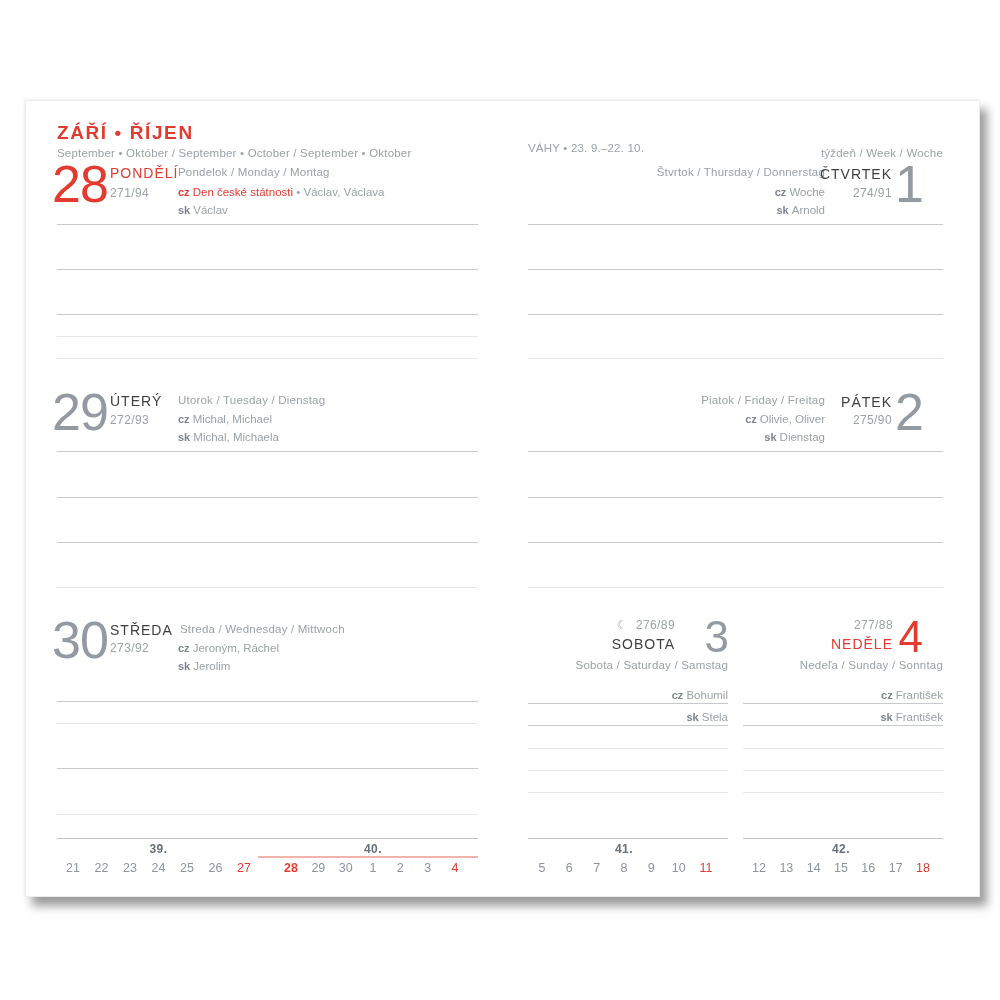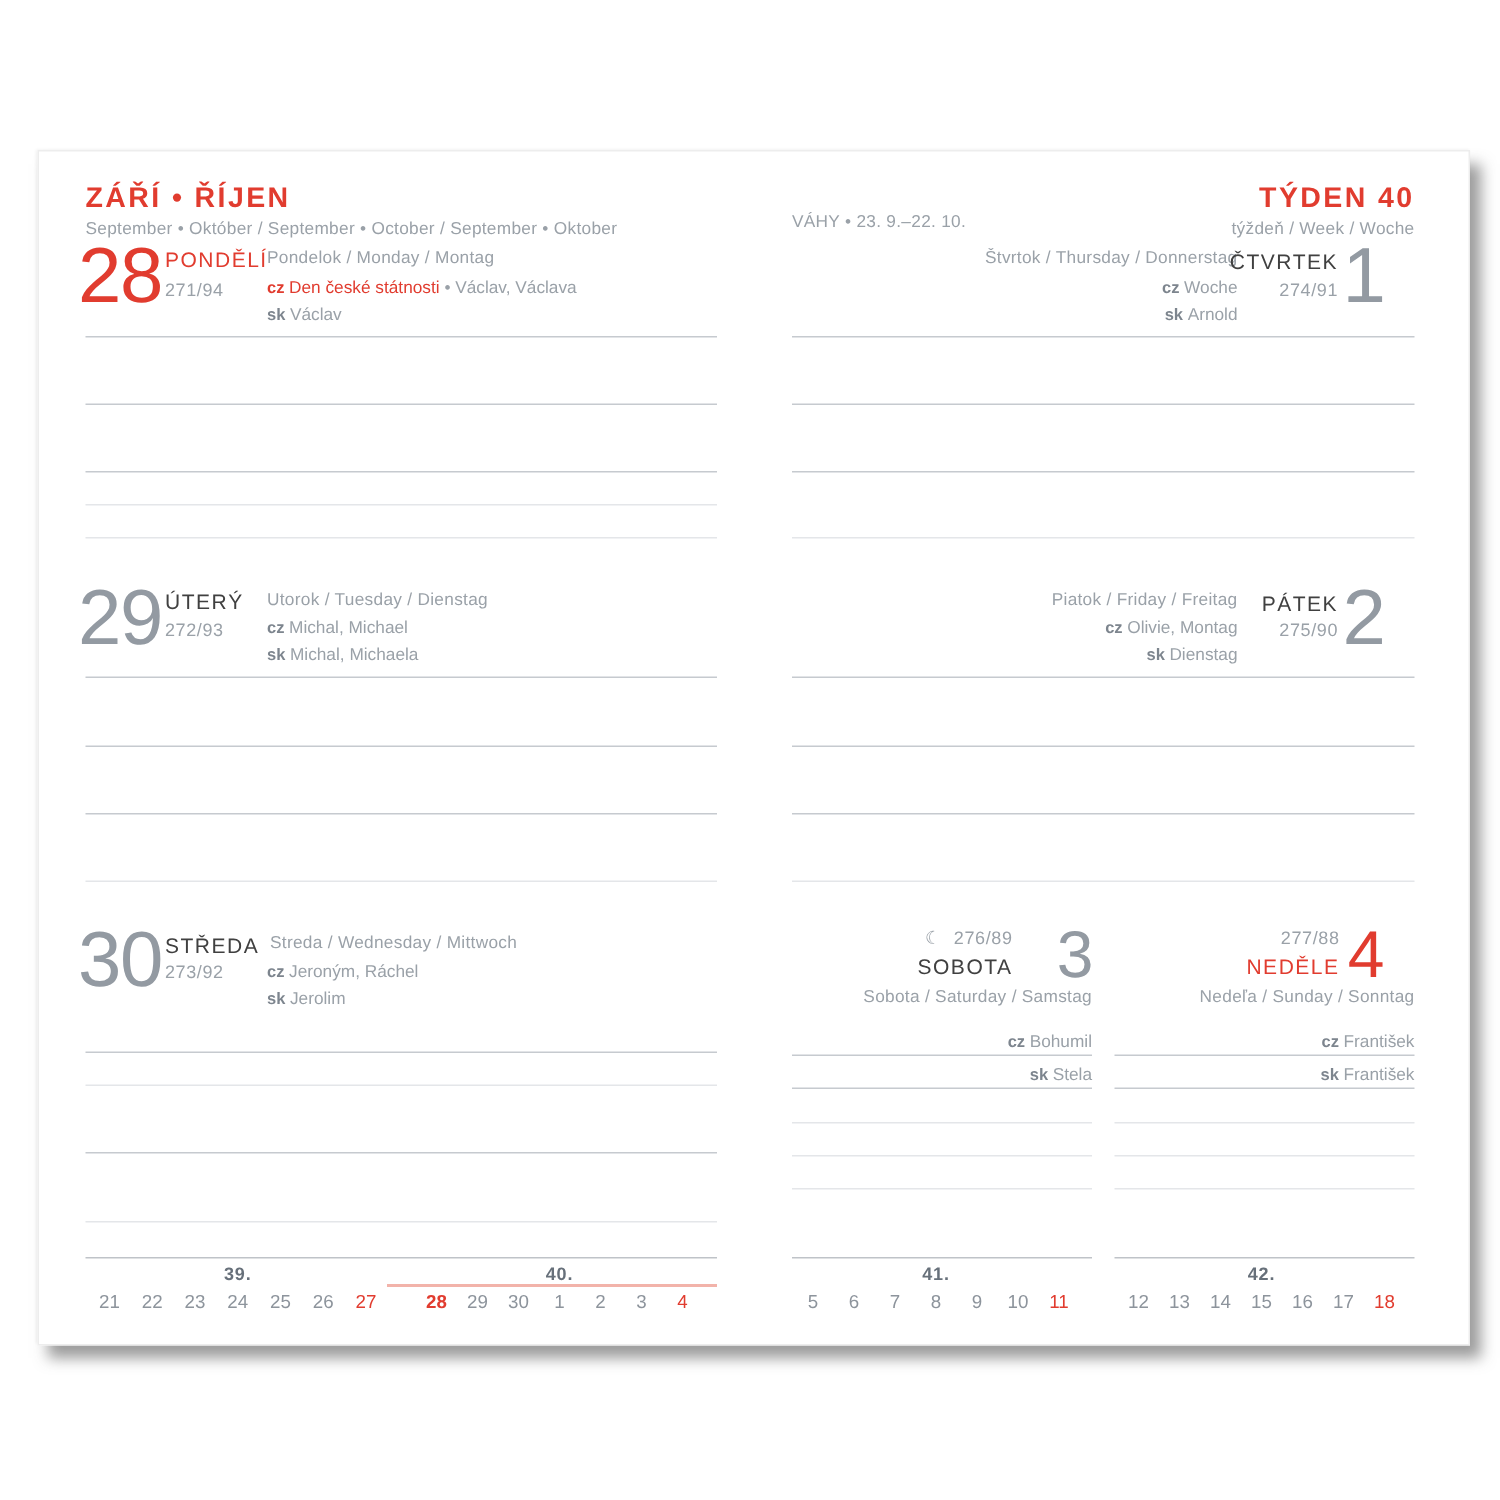--- a/index.html
+++ b/index.html
@@ -31,21 +31,20 @@
 </style>
 </head>
 <body>
 
 <div id="stage">
   <div class="abs card"></div>
 
   <div class="abs title" style="left:57px;top:122px;">ZÁŘÍ • ŘÍJEN</div>
   <div class="abs sub" style="left:57px;top:147px;">September • Október / September • October / September • Oktober</div>
 
-  <div class="abs title ra" style="left:643px;top:122px;width:300px;">TÝDEN 40</div>
   <div class="abs sub ra" style="left:743px;top:147px;width:200px;">týždeň / Week / Woche</div>
   <div class="abs sub" style="left:528px;top:142px;">VÁHY • 23. 9.–22. 10.</div>
 
   <div class="abs big red" style="left:52px;top:158px;">28</div>
   <div class="abs caps red" style="left:110px;top:165px;text-align:right;">PONDĚLÍ</div>
   <div class="abs ord" style="left:110px;top:186px;">271/94</div>
   <div class="abs sub" style="left:178px;top:166px;">Pondelok / Monday / Montag</div>
   <div class="abs names" style="left:178px;top:186px;">
     <span class="lbl red">cz </span>
     <span class="red">Den české státnosti</span>
@@ -108,21 +107,21 @@
   <div class="abs ord ra" style="left:800px;top:186px;width:92px;">274/91</div>
   <div class="abs big ra" style="left:843px;top:158px;width:80px;">1</div>
   <div class="rline" style="left:528px;top:224px;width:415px;"></div>
   <div class="rline" style="left:528px;top:269px;width:415px;"></div>
   <div class="rline" style="left:528px;top:314px;width:415px;"></div>
   <div class="rline lt" style="left:528px;top:358px;width:415px;"></div>
 
   <div class="abs sub ra" style="left:528px;top:394px;width:297px;">Piatok / Friday / Freitag</div>
   <div class="abs names ra" style="left:528px;top:413px;width:297px;">
     <span class="lbl">cz </span>
-    <span>Olivie, Montag</span>
+    <span>Olivie, Oliver</span>
   </div>
   <div class="abs names ra" style="left:528px;top:431px;width:297px;">
     <span class="lbl">sk </span>
     <span>Dienstag</span>
   </div>
   <div class="abs caps ra" style="left:800px;top:394px;width:92px;">PÁTEK</div>
   <div class="abs ord ra" style="left:800px;top:413px;width:92px;">275/90</div>
   <div class="abs big ra" style="left:843px;top:386px;width:80px;">2</div>
   <div class="rline" style="left:528px;top:451px;width:415px;"></div>
   <div class="rline" style="left:528px;top:497px;width:415px;"></div>

